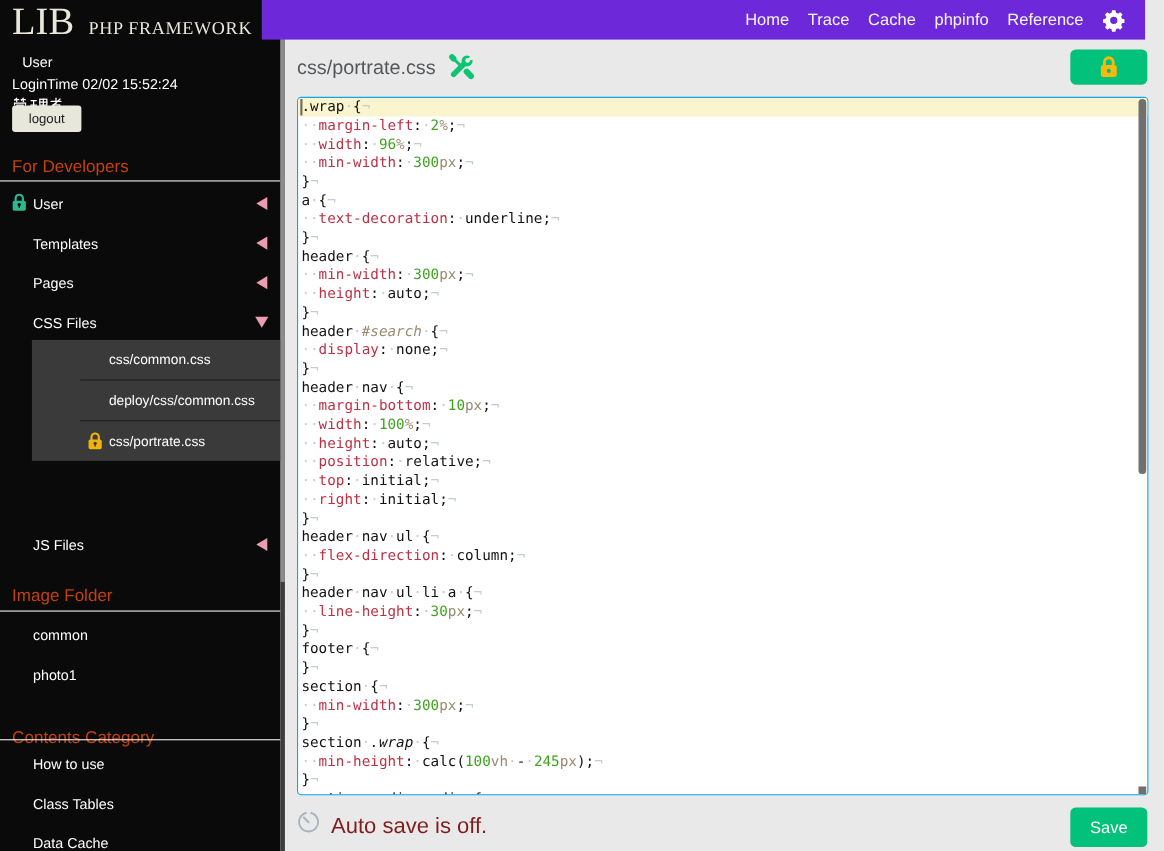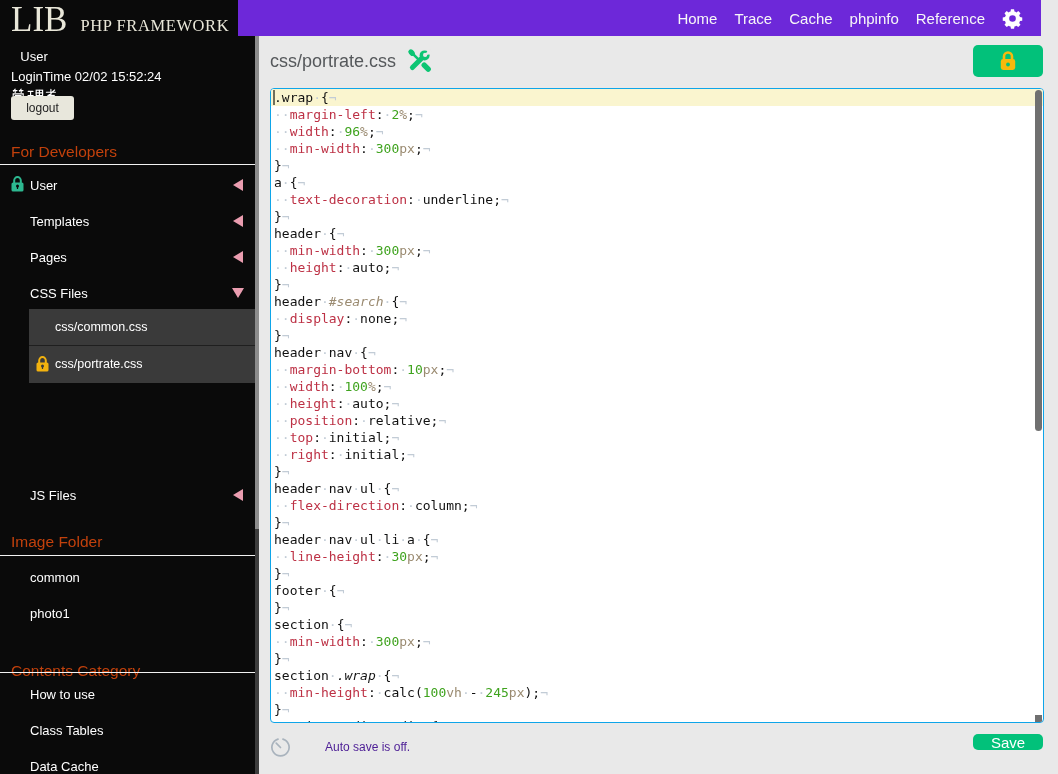--- a/index.html
+++ b/index.html
@@ -25,21 +25,21 @@
 
   .side-heading { position:absolute; left:11px; color:#c2410c; font-size:15.5px; }
   .side-rule { position:absolute; left:0; width:255px; height:1px; background:#f2f2f2; }
   .side-item { position:absolute; left:30px; font-size:13px; color:#fff; cursor:pointer; white-space:nowrap; }
   .tri-left { position:absolute; left:233px; width:0; height:0;
               border-top:6px solid transparent; border-bottom:6px solid transparent; border-right:10px solid #ea9db0; }
   .tri-down { position:absolute; left:232px; width:0; height:0;
               border-left:6px solid transparent; border-right:6px solid transparent; border-top:10px solid #ea9db0; }
   .lock-at { position:absolute; left:11px; }
 
-  #submenu { position:absolute; left:29px; top:309px; width:226px; background:#3a3a3a; }
+  #submenu { position:absolute; left:29px; top:309px; width:226px; background:#3a3a3a;padding-left:44px; }
   .sub-item { height:36.75px; display:flex; align-items:center; padding-left:26px; font-size:12.5px; color:#fff;
               border-bottom:1px solid #1f1f1f; cursor:pointer; position:relative; }
   .sub-item:last-child { border-bottom:none; }
   .sub-item .locksvg { position:absolute; left:7px; top:10px; }
 
   #side-scroll-track { position:absolute; left:255px; top:36px; width:4px; height:738px; background:#3d3d3d; }
   #side-scroll-thumb { position:absolute; left:0; top:0; width:4px; height:493px; background:#8c8c8c; }
 
   
   #main-title { position:absolute; left:270px; top:51px; font-size:18px; color:#55585b; }
@@ -58,22 +58,22 @@
   .cl-i { color:#9a8a70; font-style:italic; }
   .cl-c { color:#111; font-style:italic; }
   .cl-w { color:#c2ccd6; }
   #active-line { position:absolute; left:0; top:0; width:774px; height:17px; background:#faf5cf; }
   #cursor { position:absolute; left:2px; top:1px; width:2px; height:15px; background:#70705c; }
   #ed-scroll-thumb { position:absolute; right:1px; top:1px; width:7px; height:341px; background:#707070; border-radius:4px; }
   #ed-scroll-corner { position:absolute; right:1px; bottom:0; width:7px; height:7px; background:#707070; }
 
   
   #autosave-icon { position:absolute; left:270px; top:737px; width:21px; height:21px; }
-  #autosave-text { position:absolute; left:301px; top:740px; font-size:12px; color:#4c1d95;margin-left:24px; }
-  #save-btn { position:absolute; left:973px; top:734px; width:70px; height:16px; background:#02c17a; border:none;
+  #autosave-text { position:absolute; left:301px; top:740px; font-size:20px; color:#7f1d1d; }
+  #save-btn { position:absolute; left:973px; top:734px; width:70px; height:36px; background:#02c17a; border:none;
               border-radius:5px; color:#fff; font-size:15px; font-family:"Liberation Sans", sans-serif; cursor:pointer; }
 </style>
 </head>
 <body>
 
 <div id="sidebar">
   <div id="brand">
     <span class="lib">LIB</span>
     <span class="tagline">PHP FRAMEWORK</span>
   </div>
@@ -118,20 +118,21 @@
   <div class="tri-left" style="top:215px"></div>
 
   <div class="side-item" style="top:250px">Pages</div>
   <div class="tri-left" style="top:251px"></div>
 
   <div class="side-item" style="top:286px">CSS Files</div>
   <div class="tri-down" style="top:288px"></div>
 
   <div id="submenu">
     <div class="sub-item">css/common.css</div>
+    <div class="sub-item">deploy/css/common.css</div>
     <div class="sub-item">
       <svg class="locksvg" width="13" height="16" viewBox="0 0 13 16">
         <path d="M3.2,7 V4.6 a3.3,3.6 0 0 1 6.6,0 V7" fill="none" stroke="#f2b20e" stroke-width="2"></path>
         <rect x="0.5" y="6.5" width="12" height="9" rx="1.6" fill="#f2b20e"></rect>
         <circle cx="6.5" cy="10" r="1.5" fill="#3a3a3a"></circle>
         <rect x="5.9" y="10.4" width="1.2" height="2.6" fill="#3a3a3a"></rect>
       </svg>
       <span>css/portrate.css</span>
     </div>
   </div>

